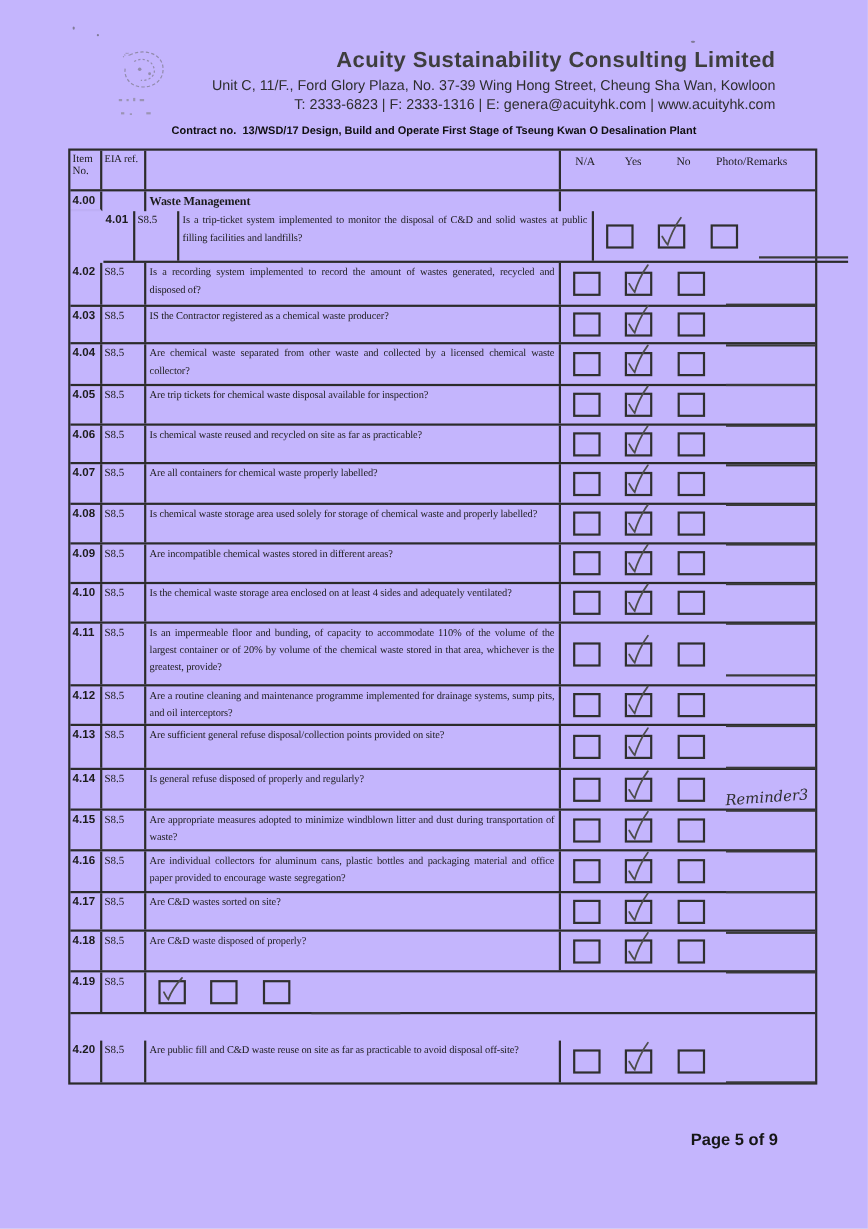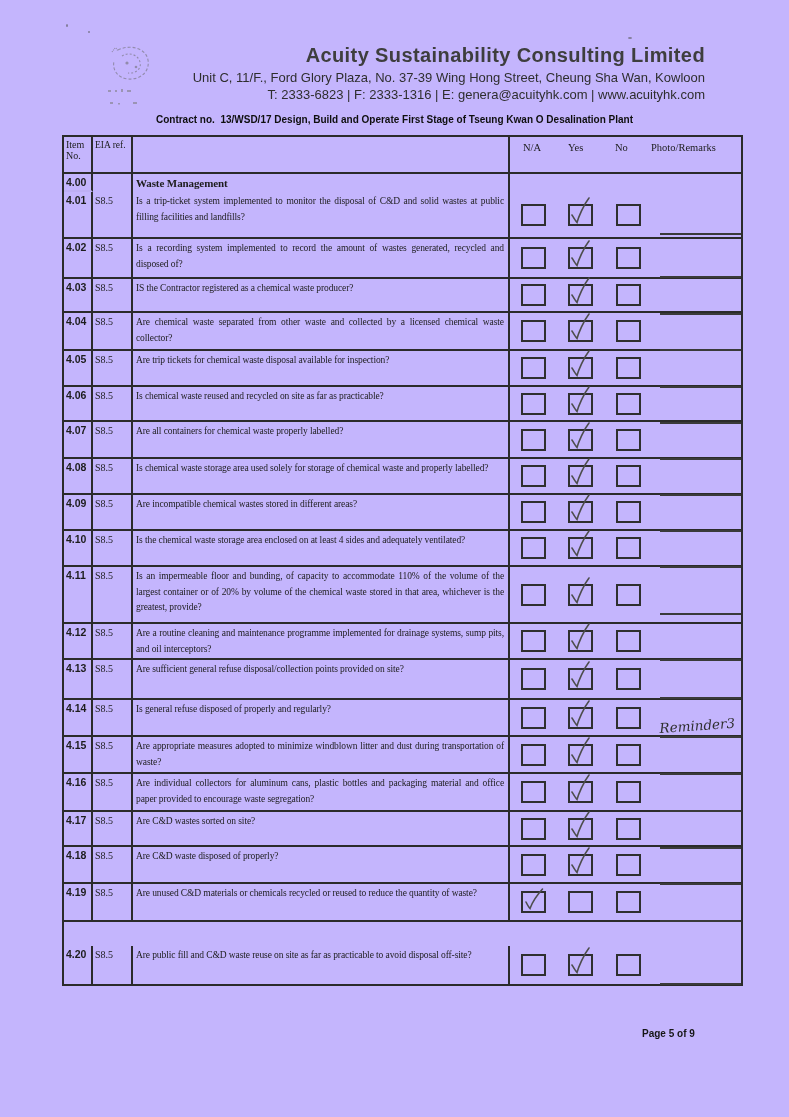--- a/index.html
+++ b/index.html
@@ -45,22 +45,22 @@
   .box.b-no  { margin-left:23px; }
   .box svg { position:absolute; left:-2px; top:-2px; overflow:visible; }
   .remark { position:relative; margin-left:19px; width:81px; height:22px; flex:none;
             border-bottom:2px solid #3a3a3a; transform:translateY(9px); }
   .remark-text {
     position:absolute; left:0; bottom:0; font-size:13.5px; color:#2f2f2f;
     font-family:"DejaVu Serif", serif; font-style:italic;
     transform:rotate(-4deg); transform-origin:left bottom; white-space:nowrap;
   }
   
-  .pageno { position:absolute; left:642px; top:1028px; font-family:"Liberation Sans", sans-serif;
-            font-weight:700; font-size:10px; color:#161616; }
+  .pageno { position:absolute; left:628px; top:1028px; font-family:"Liberation Sans", sans-serif;
+            font-weight:700; font-size:15px; color:#161616; }
   
   .speck { position:absolute; background:#555; border-radius:50%; opacity:.6; }
 </style>
 </head>
 <body>
 
 <div class="page">
 
   <svg class="logo" viewBox="0 0 78 68">
     <g stroke="#6a6a6a" fill="none" stroke-width="1.1">
@@ -109,21 +109,21 @@
         <span class="h-lab" style="left:141px;">Photo/Remarks</span>
       </div>
     </div>
     <div id="rows">
         <div class="trow noline" style="height: 18px;">
           <div class="c-item" style="border-bottom: 2px solid rgba(43, 43, 43, 0.04);">4.00</div>
           <div class="c-eia"></div>
           <div class="c-q section">Waste Management</div>
           <div class="c-ans"></div>
         </div>
-        <div class="trow" style="height: 47px;">
+        <div class="trow" style="height: 47px; margin-left: 30px;">
           <div class="c-item">4.01</div>
           <div class="c-eia">S8.5</div>
           <div class="c-q">Is a trip-ticket system implemented to monitor the disposal of C&amp;D and solid wastes at public filling facilities and landfills?</div>
           <div class="c-ans">
             <span class="box b-na"></span>
             <span class="box b-yes">
               <svg width="25" height="22" viewBox="0 0 25 22">
                 <path d="M4 11 C5.5 13.5 7.5 17 9 18.5 C10.5 13 15.5 1 21 -6" fill="none" stroke="#4d4d4d" stroke-width="1.6" stroke-linecap="round"></path>
               </svg>
             </span>
@@ -384,21 +384,20 @@
                 <path d="M4 11 C5.5 13.5 7.5 17 9 18.5 C10.5 13 15.5 1 21 -6" fill="none" stroke="#4d4d4d" stroke-width="1.6" stroke-linecap="round"></path>
               </svg>
             </span>
             <span class="box b-no"></span>
             <span class="remark"></span>
           </div>
         </div>
         <div class="trow" style="height: 38px;">
           <div class="c-item">4.19</div>
           <div class="c-eia">S8.5</div>
-          <div class="c-q">Are unused C&amp;D materials or chemicals recycled or reused to reduce the quantity of waste?</div>
           <div class="c-ans">
             <span class="box b-na">
               <svg width="25" height="22" viewBox="0 0 25 22">
                 <path d="M5 11 C6.5 14 8 16.5 9 17.5 C11 12 16.5 3.5 21.5 -2" fill="none" stroke="#4d4d4d" stroke-width="1.6" stroke-linecap="round"></path>
               </svg>
             </span>
             <span class="box b-yes"></span>
             <span class="box b-no"></span>
             <span class="remark"></span>
           </div>

